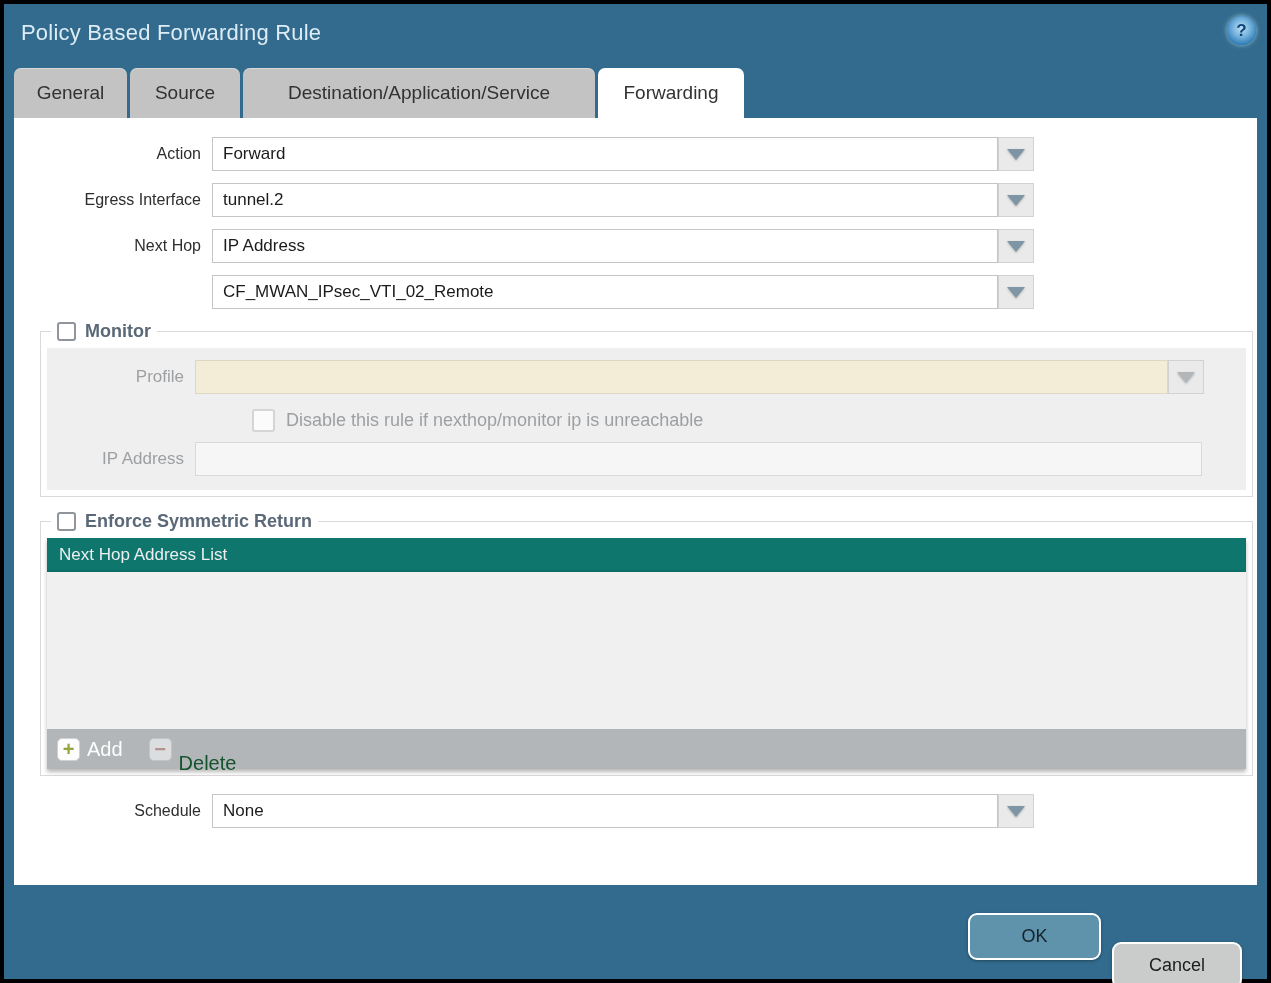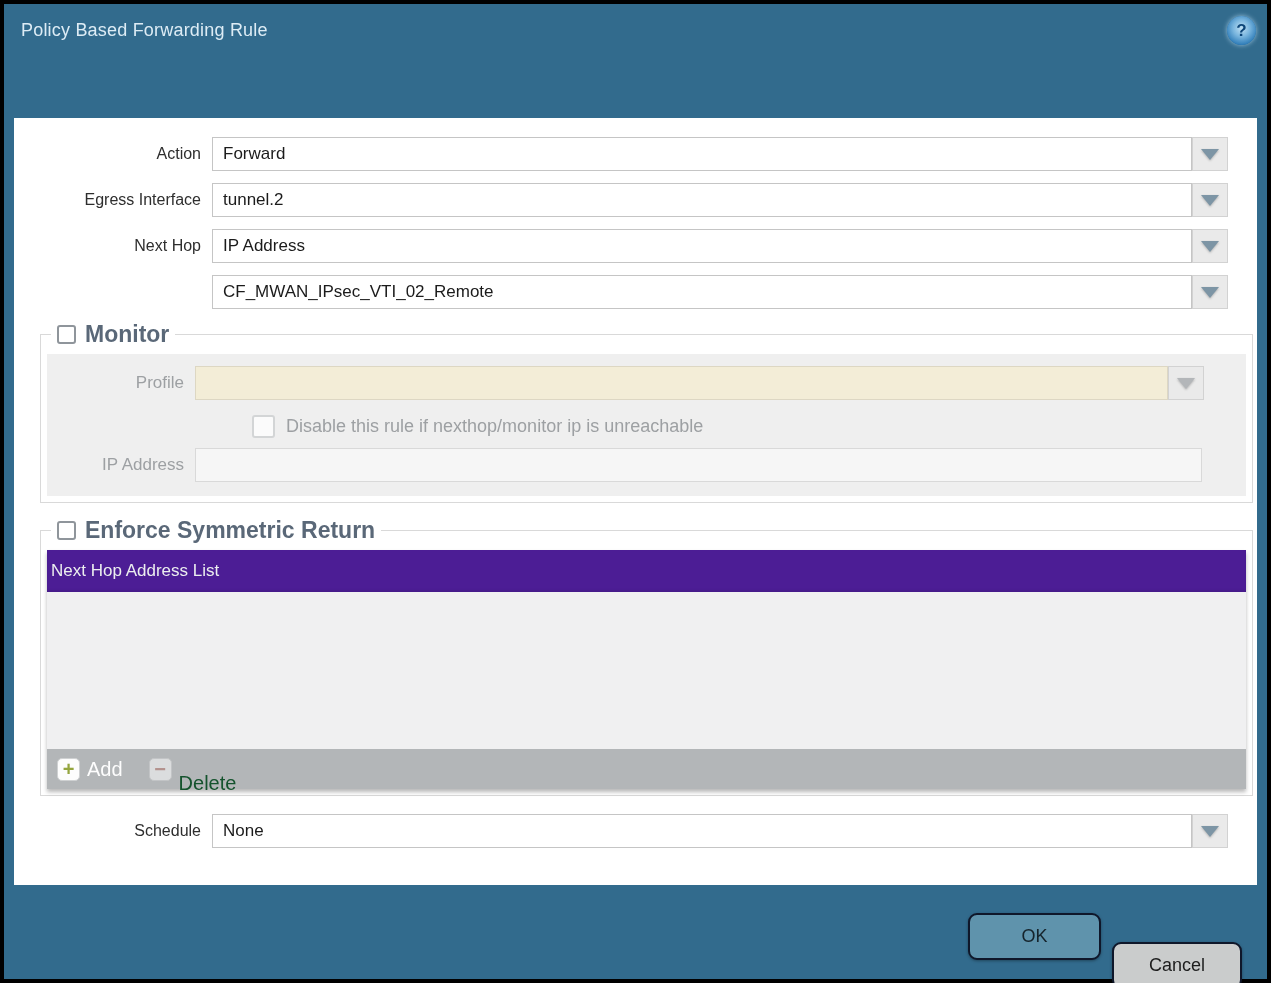--- a/index.html
+++ b/index.html
@@ -1,21 +1,21 @@
 <!DOCTYPE html>
 <html><head>
 <meta charset="utf-8">
 <style>
   * { box-sizing: border-box; margin: 0; padding: 0; }
   html,body { width:1271px; height:983px; background:#000; overflow:hidden;
               font-family:"Liberation Sans", sans-serif; }
   .window { position:absolute; inset:0; background:#326b8d; border:4px solid #000; }
 
   
-  .title { position:absolute; left:17px; top:16px; font-size:18px; color:#ddecf5; letter-spacing:.2px; }
+  .title { position:absolute; left:17px; top:16px; font-size:22px; color:#ddecf5; letter-spacing:.2px; }
   .help { position:absolute; right:11px; top:12px; width:29px; height:29px; border-radius:50%;
           background:radial-gradient(circle at 50% 42%, #bfe0f4 0%, #79b5de 38%, #2e7cb8 75%, #1b5f9b 100%);
           box-shadow:0 0 5px rgba(190,225,250,.75);
           display:flex; align-items:center; justify-content:center;
           color:#0d4578; font-weight:bold; font-size:17px; cursor:pointer; }
 
   
   .tabs { position:absolute; left:10px; top:64px; display:flex; gap:3px; height:50px; }
   .tab { height:50px; border-radius:7px 7px 0 0; background:#c3c3c3;
          display:flex; align-items:center; justify-content:center;
@@ -26,83 +26,89 @@
   .tab-source  { width:110px; }
   .tab-dest    { width:352px; }
   .tab-fwd     { width:146px; }
 
   
   .content { position:absolute; left:10px; top:114px; width:1243px; height:767px;
              background:#fff; padding-top:19px; }
 
   .form-row { display:flex; align-items:center; height:34px; margin-bottom:12px; }
   .form-label { width:198px; text-align:right; padding-right:11px; font-size:16px; color:#2e2e2e; }
-  .field-wrap { display:flex; width:1016px; height:34px; }
+  .field-wrap { display:flex; width:822px; height:34px; }
   .textbox { flex:1; height:34px; border:1px solid #c5c5c5; background:#fff;
              font-size:17px; color:#1b1b1b; padding:0 10px; line-height:32px;
              white-space:nowrap; overflow:hidden; }
   .dd-btn { width:36px; height:34px; background:#eaeaea; border:1px solid #d2d2d2;
             display:flex; align-items:center; justify-content:center; cursor:pointer; }
   .tri { width:0; height:0; border-left:9px solid transparent; border-right:9px solid transparent;
          border-top:11px solid #7d95a5; filter:drop-shadow(0 1px 1px rgba(0,0,0,.25)); }
   .dd-btn.disabled { cursor:default; }
   .dd-btn.disabled .tri { border-top-color:#b3b6b9; }
 
   
   fieldset { border:1px solid #d9d9d9; margin:0 0 0 26px; width:1213px; padding:6px; }
   fieldset.monitor { margin-top:8px; }
   fieldset.enforce { margin-top:14px; background:#fff; }
   legend { display:flex; align-items:center; gap:9px; padding:0 6px; margin-left:4px;
-           font-size:23px; font-weight:bold; color:#5a6878; }
+           font-size:18px; font-weight:bold; color:#5a6878; }
   .cb { width:19px; height:19px; border:2.5px solid #8f959b; border-radius:3px; background:#fff; cursor:pointer; }
 
   .gray-panel { background:#efefef; padding:12px 0 14px 0; }
   .sub-row { display:flex; align-items:center; height:34px; }
   .sub-label { width:148px; text-align:right; padding-right:11px; font-size:17px; color:#9da0a3; }
   .beige { width:973px; height:34px; background:#f3edd7; border:1px solid #ddd7c3; }
   .dis-input { width:1007px; height:34px; background:#f6f6f6; border:1px solid #d9d9d9; }
   .cb-row { display:flex; align-items:center; gap:11px; margin:12px 0 8px 189px; height:28px;padding-left:16px; }
   .cb-dis { width:23px; height:23px; border:2px solid #d3d5d6; border-radius:3px; background:#fbfbfb; }
   .cb-row span { font-size:18px; color:#9da0a3; }
 
   
   .table { width:1199px; box-shadow:0 3px 4px rgba(0,0,0,.28); }
-  .tbl-head { height:42px; background:#4c1d95; color:#eceeef; font-size:17px;
-              display:flex; align-items:center; padding-left:4px;
+  .tbl-head { height:34px; background:#0f766e; color:#eceeef; font-size:17px;
+              display:flex; align-items:center; padding-left:12px;
               box-shadow:inset 0 -2px 2px rgba(0,0,0,.08); }
   .tbl-body { height:157px; background:#f0f0f1; }
   .tbl-foot { height:40px; background:#b3b6b8; display:flex; align-items:center; gap:26px; padding-left:10px; }
   .tool-btn { display:flex; align-items:center; gap:7px; cursor:pointer; }
   .tool-ico { width:23px; height:23px; background:#fdfdfd; border:1px solid #cfd1d2; border-radius:5px;
               display:flex; align-items:center; justify-content:center;
               font-size:20px; font-weight:bold; line-height:1; }
   .tool-btn span.lbl { font-size:20px; color:#fdfdfd; }
   .plus { color:#94a53e; }
   .minus { color:#b3756a; }
   .tool-btn.disabled { cursor:default; }
   .tool-btn.disabled .tool-ico { opacity:.55; }
   .tool-btn.disabled span.lbl { color:#14532d;margin-top:28px; }
 
   .schedule-row { margin-top:18px; }
 
   
-  .btn { position:absolute; height:47px; border-radius:9px; border:2px solid #0f172a;
+  .btn { position:absolute; height:47px; border-radius:9px; border:2px solid #ffffff;
          font-size:18px; display:flex; align-items:center; justify-content:center;
          cursor:pointer; box-shadow:0 1px 3px rgba(0,0,0,.35); }
   .btn-ok { left:964px; top:909px; width:133px; background:#5f93ac; color:#15232b; }
   .btn-cancel { left:1108px; top:938px; width:130px; background:#caccCC; color:#1d1d1d; }
 </style>
 </head>
 <body>
 
 <div class="window">
 
   <div class="title">Policy Based Forwarding Rule</div>
   <div class="help">?</div>
 
+  <div class="tabs">
+    <div class="tab tab-general">General</div>
+    <div class="tab tab-source">Source</div>
+    <div class="tab tab-dest">Destination/Application/Service</div>
+    <div class="tab tab-fwd active">Forwarding</div>
+  </div>
 
   <div class="content">
 
     <div class="form-row">
       <div class="form-label">Action</div>
       <div class="field-wrap">
         <div class="textbox">Forward</div>
         <div class="dd-btn">
           <div class="tri"></div>
         </div>

